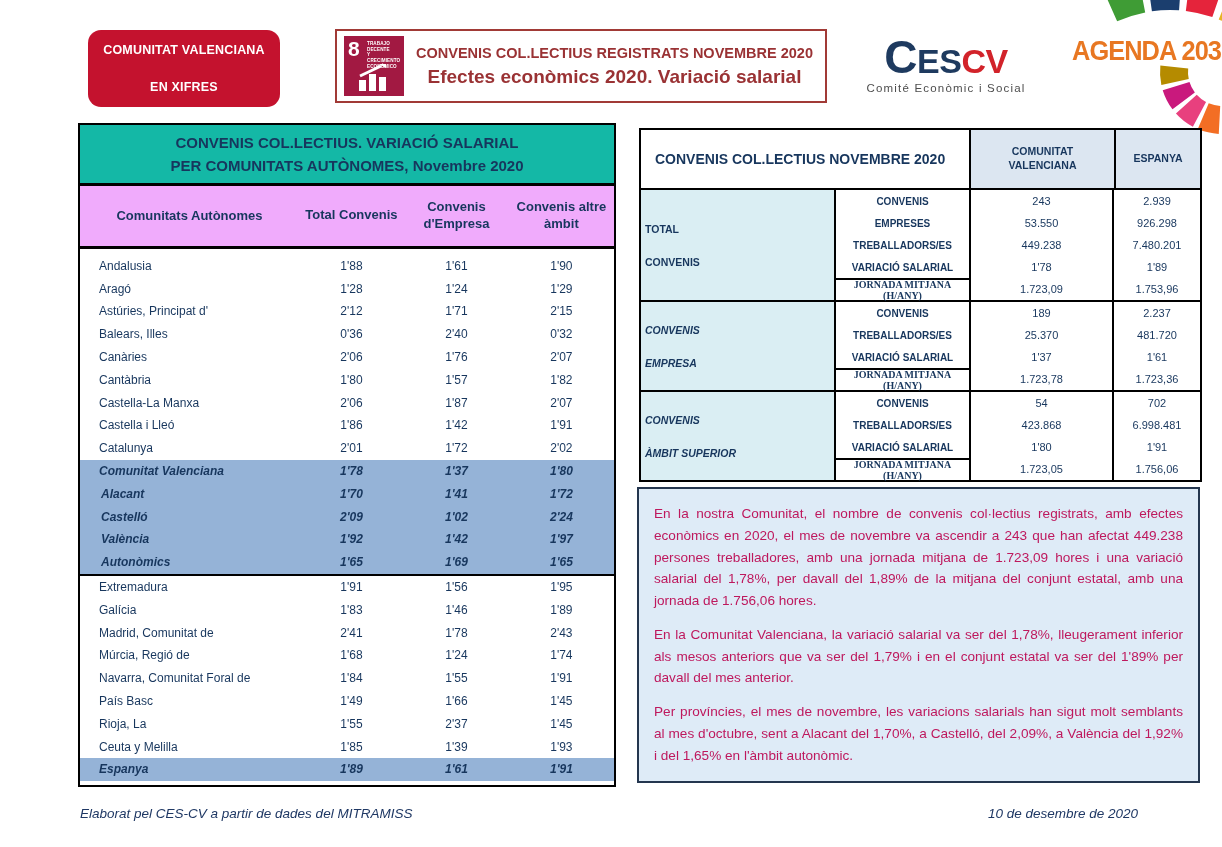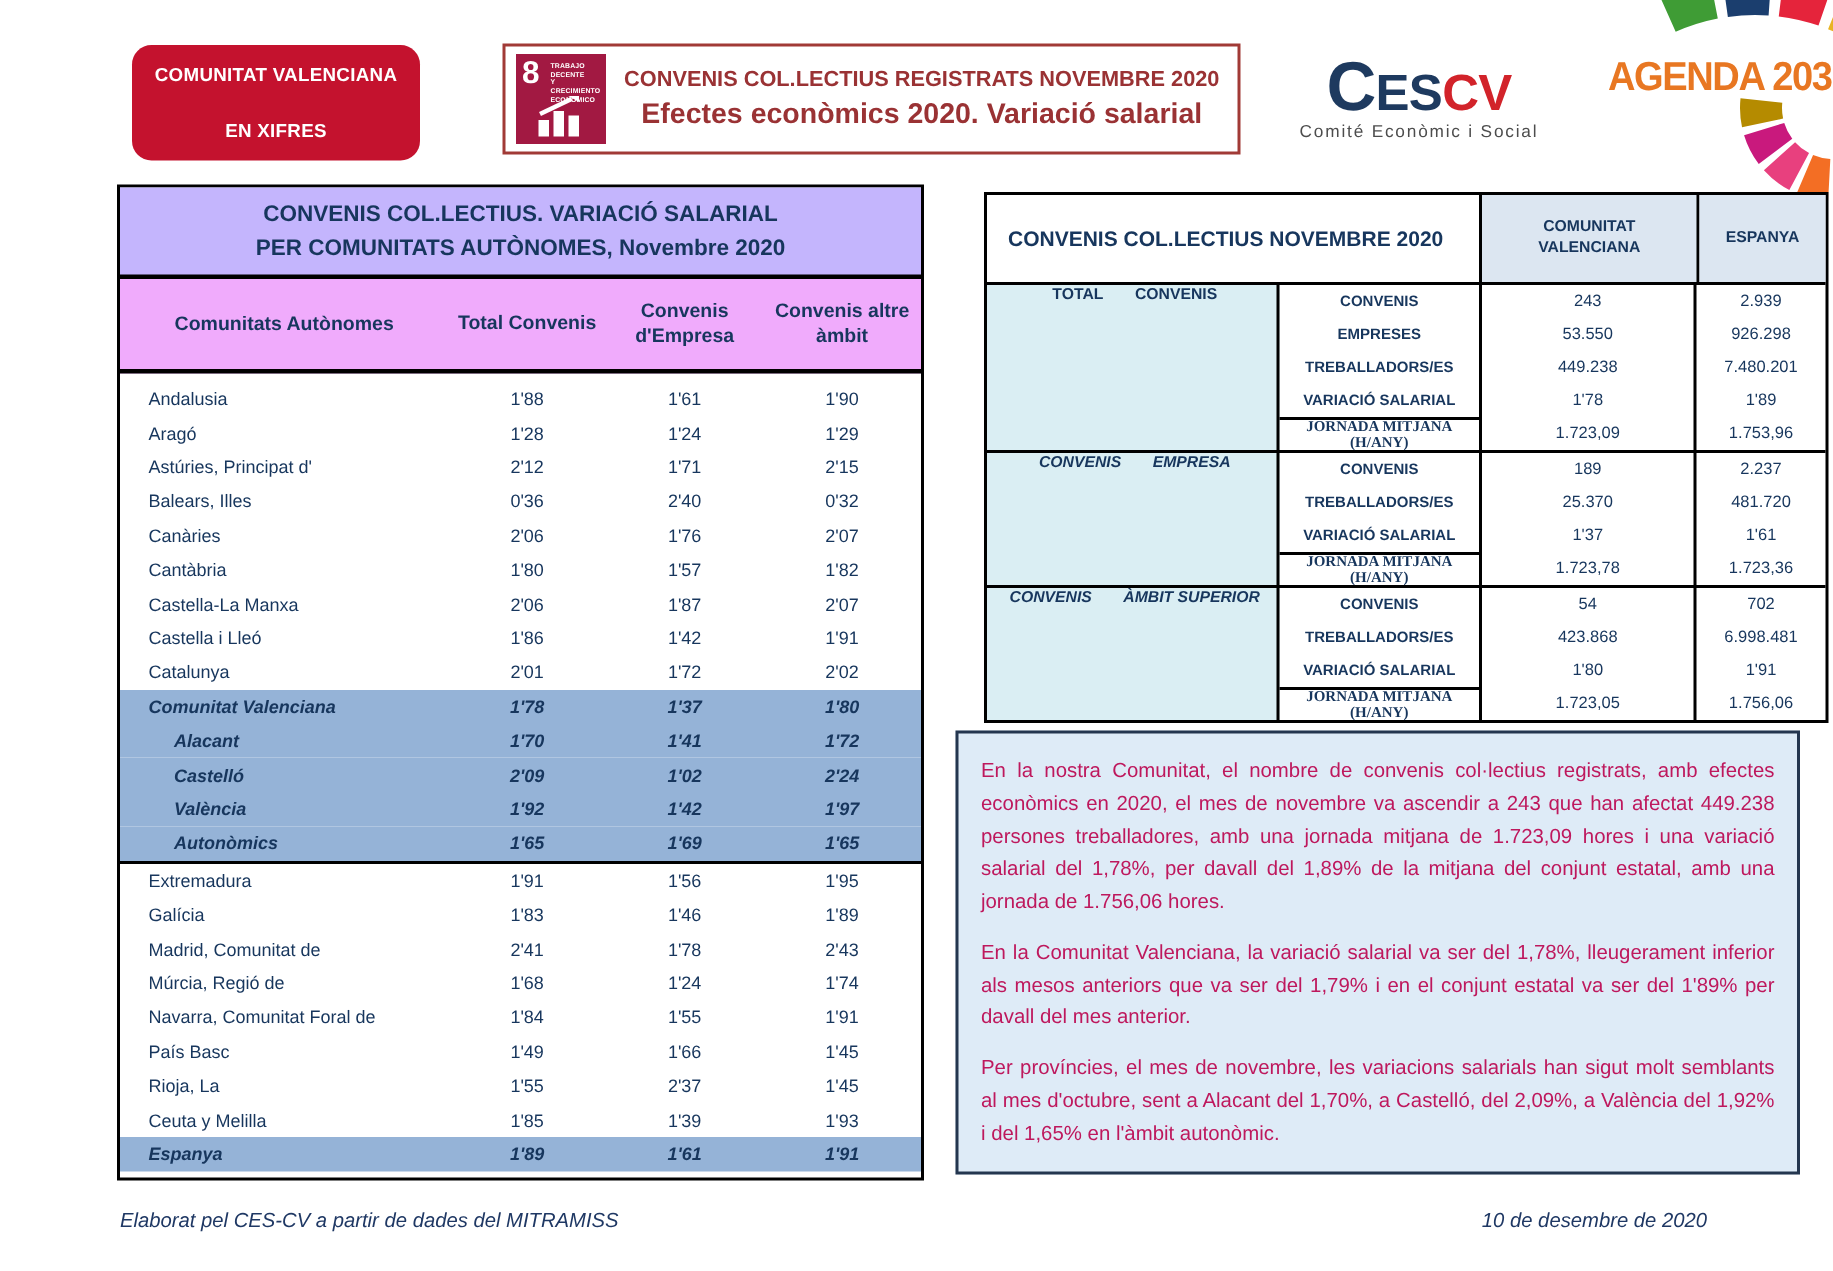--- a/index.html
+++ b/index.html
@@ -27,48 +27,48 @@
   .wm-es{font-size:34px;color:#1E3A5F;font-weight:800;}
   .wm-cv{font-size:34px;color:#D2232A;font-weight:800;}
   .cescv-sub{margin-top:2px;font-size:11.5px;color:#4D4D4D;letter-spacing:1.2px;}
   .agenda-text{position:absolute;left:1072px;top:36px;font-size:27px;font-weight:bold;color:#E87722;
                letter-spacing:-1px;transform:scaleX(.94);transform-origin:left;white-space:nowrap;}
   .fan-svg{position:absolute;left:1050px;top:0;pointer-events:none;}
 
   
   .left-table{position:absolute;left:78px;top:123px;width:538px;border:2.5px solid #000;
               box-sizing:border-box;background:#fff;}
-  .lt-title{background:#c4b5fd;color:#17365D;font-weight:bold;text-align:center;font-size:15px;
+  .lt-title{background:#14b8a6;color:#17365D;font-weight:bold;text-align:center;font-size:15px;
             padding:6px 16px 5px;line-height:1.55;border-bottom:3px solid #000;}
   .lt-head{display:flex;background:#f0abfc;border-bottom:3px solid #000;color:#17365D;
            font-weight:bold;font-size:13px;height:60px;align-items:center;text-align:center;}
   .lt-head .c-name{width:41%;}
   .lt-head .c-v{width:19.66%;line-height:1.3;}
   .lt-body{padding:6px 0 4px;}
   .lt-row{display:flex;height:22.8px;align-items:center;font-size:12px;color:#17365D;}
   .lt-row .c-name{width:41%;padding-left:19px;box-sizing:border-box;text-align:left;}
-  .lt-row .c-name.indent{padding-left:36px;}
+  .lt-row .c-name.indent{padding-left:21px;}
   .lt-row .c-v{width:19.66%;text-align:center;}
   .lt-row.hl{background:#95B3D7;font-weight:bold;font-style:italic;}
   .lt-row.section-end{border-bottom:2.5px solid #000;box-sizing:content-box;}
 
   
-  .right-table{position:absolute;left:656px;top:128px;width:563px;border:2.5px solid #000;
+  .right-table{position:absolute;left:639px;top:128px;width:563px;border:2.5px solid #000;
                box-sizing:border-box;background:#fff;color:#17365D;}
   .rt-head{display:flex;height:58px;border-bottom:2.5px solid #000;}
   .rt-title{width:330px;box-sizing:border-box;display:flex;align-items:center;padding-left:14px;
             font-weight:bold;font-size:14px;border-right:2px solid #000;background:#fff;}
   .rt-ch{background:#DCE6F1;display:flex;align-items:center;justify-content:center;text-align:center;
          font-weight:bold;font-size:10.5px;box-sizing:border-box;line-height:1.3;padding:0 6px;}
   .rt-ch.cv{width:145px;border-right:2px solid #000;}
   .rt-ch.es{flex:1;}
   .rt-group{display:flex;}
   .rt-group.sep{border-bottom:2.5px solid #000;}
   .g-label{width:195px;box-sizing:border-box;background:#DAEEF3;border-right:2px solid #000;
-           display:flex;justify-content:center;gap:21px;padding-left:4px;
+           display:flex;flex-direction:column;justify-content:center;gap:21px;padding-left:4px;
            font-weight:bold;font-size:10.5px;}
   .g-label.it{font-style:italic;}
   .g-rows{flex:1;display:flex;flex-direction:column;}
   .g-row{display:flex;height:22px;}
   .g-row .r-label{width:135px;box-sizing:border-box;display:flex;align-items:center;justify-content:center;
                   text-align:center;font-weight:bold;font-size:10px;border-right:2px solid #000;}
   .g-row.jornada .r-label{border-top:2px solid #000;font-family:Liberation Serif, serif;}
   .g-row .r-v1{width:143px;box-sizing:border-box;display:flex;align-items:center;justify-content:center;
                font-size:11px;border-right:2px solid #000;}
   .g-row .r-v2{flex:1;display:flex;align-items:center;justify-content:center;font-size:11px;}

